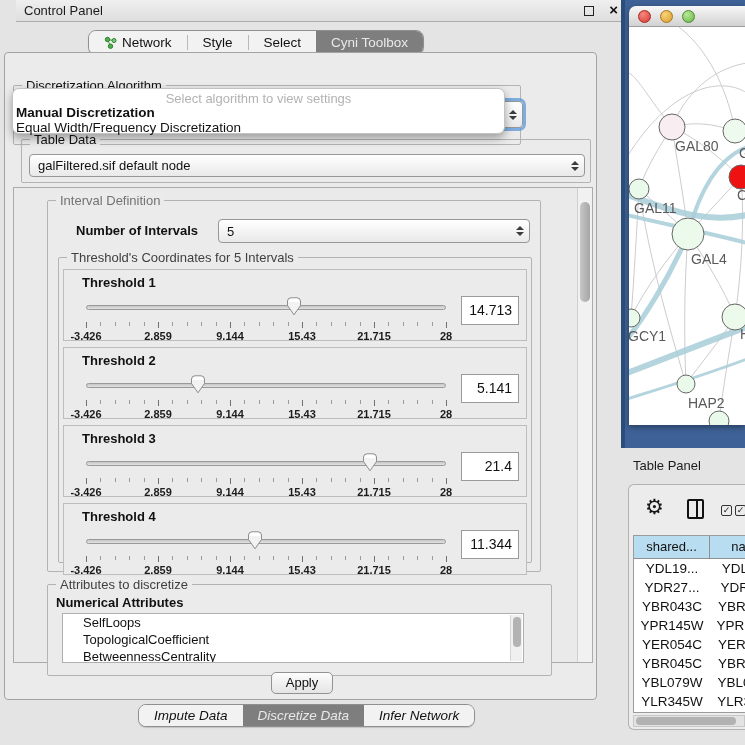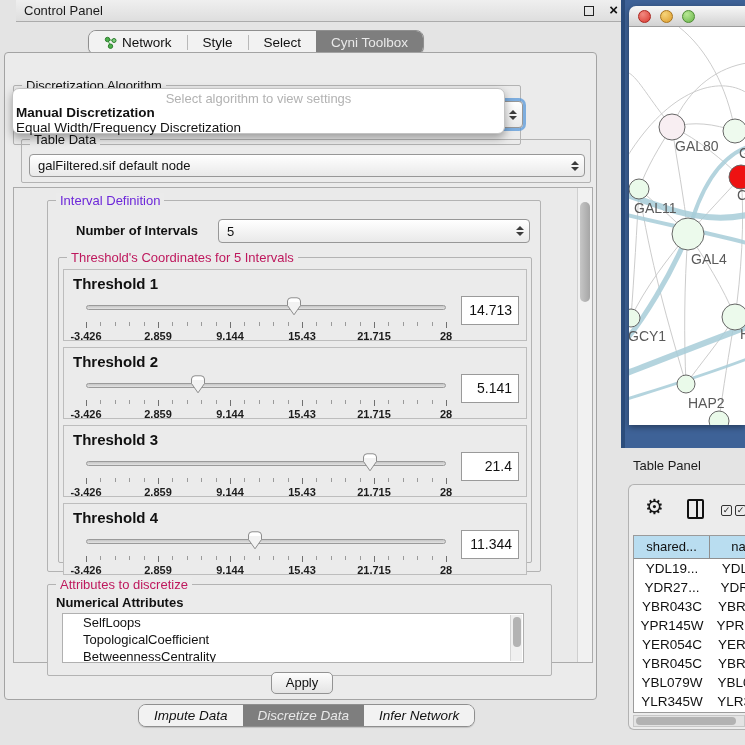--- a/index.html
+++ b/index.html
@@ -18,22 +18,22 @@
   .tabstrip { display:flex; align-items:stretch; border:1px solid #8f8f8f; border-radius:8px; overflow:hidden; background:#f2f2f2; height:25px; box-shadow:0 1px 1px rgba(0,0,0,.15); }
   .tab { padding:0 15px; line-height:23px; font-size:13.5px; color:#111; white-space:nowrap; display:flex; align-items:center; gap:5px; background:#f2f2f2; }
   .tab.selected { background:#7e7e7e; color:#e9e9e9; }
   .tabsep { width:1px; background:#b9b9b9; margin:4px 0; }
 
   
   .main-panel { left:4px; top:52px; width:593px; height:648px; background:#ebebeb; border:1px solid #a3a3a3; border-radius:4px; }
 
   .group { position:absolute; border:1px solid #b3b3b3; border-radius:2px; }
   .group-title { position:absolute; top:-8px; left:8px; background:#ebebeb; padding:0 4px; font-size:13px; }
-  .gt-green { color:#6d28d9; }
-  .gt-blue { color:#be185d; }
+  .gt-green { color:#737373; }
+  .gt-blue { color:#404040; }
 
   
   .combo { position:absolute; background:linear-gradient(#ffffff,#e9e9e9); border:1px solid #979797; border-radius:4px; display:flex; align-items:center; }
   .combo .val { flex:1; padding-left:8px; font-size:13px; color:#111; overflow:hidden; white-space:nowrap; }
   .spin { width:18px; display:flex; flex-direction:column; align-items:center; gap:2px; }
   .spin i { display:block; width:0; height:0; border-left:4px solid transparent; border-right:4px solid transparent; }
   .spin .up { border-bottom:4px solid #3c3c3c; }
   .spin .dn { border-top:4px solid #3c3c3c; }
   .focus-ring { box-shadow:0 0 0 3px rgba(88,152,217,.75); }
 
@@ -42,21 +42,21 @@
   .popup .hint { position:absolute; top:2px; left:0; right:0; text-align:center; color:#b2b2b2; font-size:13px; }
   .popup .opt1 { position:absolute; top:16px; left:3px; font-weight:bold; font-size:13.5px; }
   .popup .opt2 { position:absolute; top:31px; left:3px; font-size:13.5px; }
 
   
   .scroll-region { left:12px; top:186px; width:580px; height:476px; background:#eaeaea; border:1px solid #ababab; }
   .vscroll { position:absolute; right:0; top:0; bottom:0; width:15px; background:#f1f1f1; border-left:1px solid #cfcfcf; }
   .vscroll .thumb { position:absolute; left:2px; width:10px; border-radius:6px; background:linear-gradient(90deg,#c6c6c6,#a6a6a6); }
 
   .threshold-panel { position:relative; border:1px solid #bdbdbd; background:#ebebeb; height:72px; margin-bottom:6px; }
-  .th-label { position:absolute; left:9px; top:5px; font-weight:bold; font-size:15px; }
+  .th-label { position:absolute; left:18px; top:5px; font-weight:bold; font-size:13px; }
   .slider-zone { position:absolute; left:22px; top:28px; width:360px; height:42px; }
   .track { position:absolute; left:0; top:7px; width:360px; height:5px; border-radius:3px; border:1px solid #9a9a9a; background:linear-gradient(#c6c6c6,#e2e2e2); }
   .thumb-svg { position:absolute; top:-1px; width:16px; height:19px; }
   .tick { position:absolute; top:24px; width:1px; background:#9a9a9a; }
   .tick.major { height:6px; background:#707070; }
   .tick.minor { height:4px; }
   .tick-label { position:absolute; top:32px; transform:translateX(-50%); font-size:11px; font-weight:bold; color:#1c1c1c; white-space:nowrap; }
   .value-box { position:absolute; right:7px; top:26px; width:58px; height:29px; background:#fff; border:1px solid #9a9a9a; font-size:14px; text-align:right; padding:5px 6px 0 0; }
 
   .nlist { position:absolute; background:#fff; border:1px solid #b0b0b0; overflow:hidden; }

